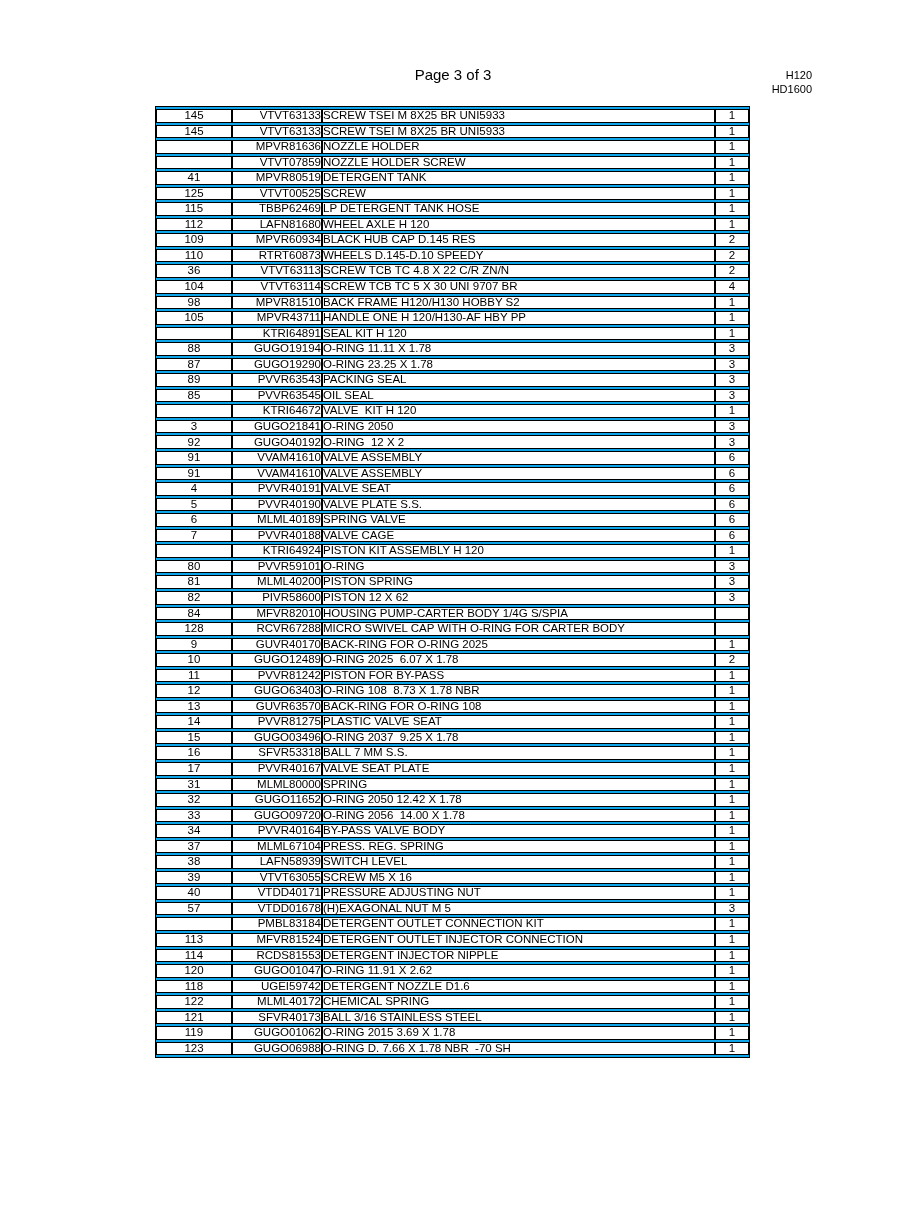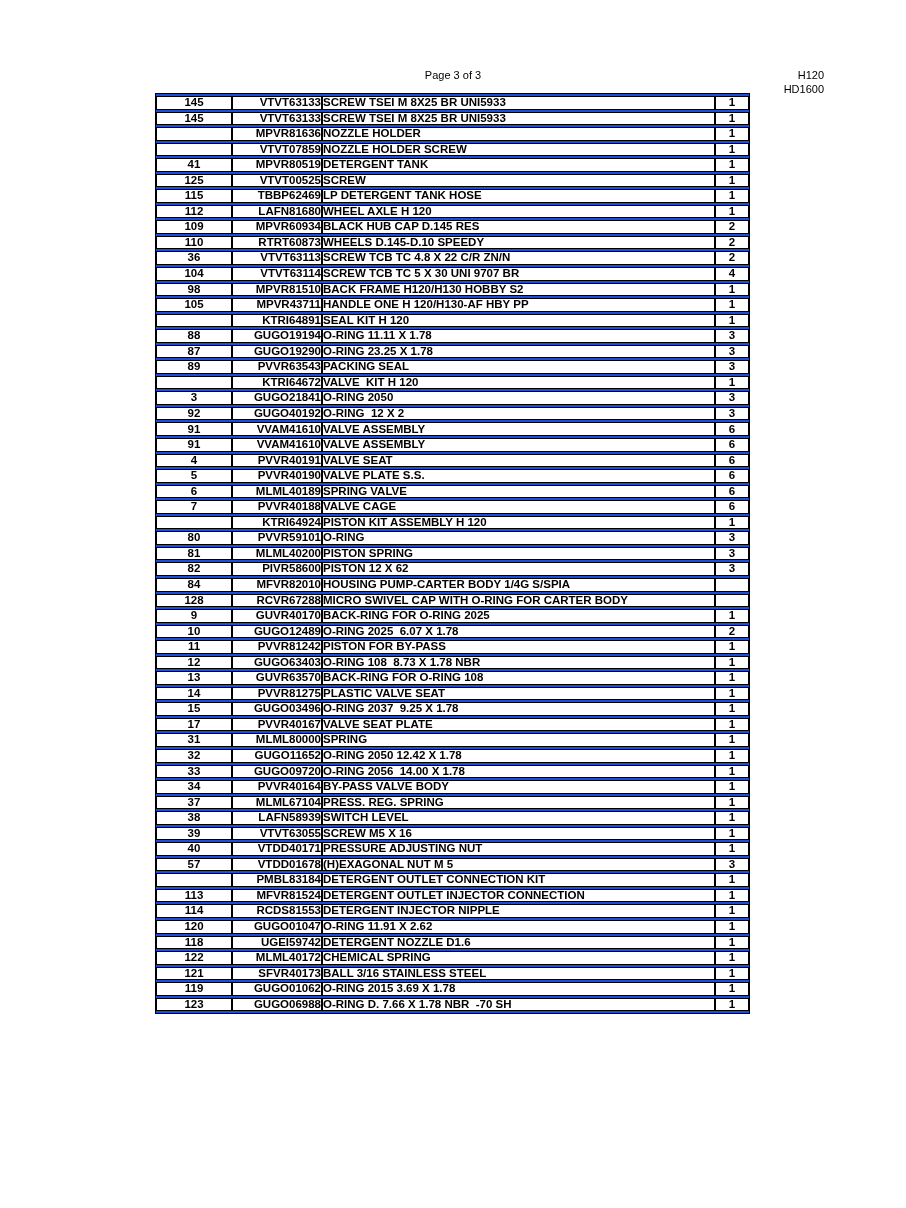--- a/index.html
+++ b/index.html
@@ -14,42 +14,41 @@
     font-family: "Liberation Sans", sans-serif;
     color: #000000;
     overflow: hidden;
   }
   .header-center {
     position: absolute;
     top: 69px;
     left: 0;
     width: 906px;
     text-align: center;
-    font-size: 11px;
+    font-size: 15px;
     line-height: 12px;
   }
   .header-right {
     position: absolute;
     top: 68px;
-    right: 82px;
+    right: 94px;
     text-align: right;
     font-size: 11px;
     line-height: 14px;
   }
   table.parts {
     position: absolute;
     left: 155px;
-    top: 93px;
+    top: 106px;
     width: 595px;
     table-layout: fixed;
     border-collapse: separate;
     border-spacing: 0 2px;
     border: 1px solid #000;
-    background: #1d4ed8;
-    font-weight: bold;
+    background: #0ea5e9;
   }
   table.parts td {
     border: 1px solid #000;
     box-sizing: border-box;
     height: 13.55px;
     font-size: 11.5px;
     line-height: 11.5px;
     padding: 0;
     overflow: hidden;
     vertical-align: middle;
@@ -181,20 +180,26 @@
         <td class="col-desc">O-RING 23.25 X 1.78</td>
         <td class="col-qty">3</td>
       </tr>
       <tr>
         <td class="col-item">89</td>
         <td class="col-code">PVVR63543</td>
         <td class="col-desc">PACKING SEAL</td>
         <td class="col-qty">3</td>
       </tr>
       <tr>
+        <td class="col-item">85</td>
+        <td class="col-code">PVVR63545</td>
+        <td class="col-desc">OIL SEAL</td>
+        <td class="col-qty">3</td>
+      </tr>
+      <tr>
         <td class="col-item"></td>
         <td class="col-code kit">KTRI64672</td>
         <td class="col-desc kit">VALVE  KIT H 120</td>
         <td class="col-qty">1</td>
       </tr>
       <tr>
         <td class="col-item">3</td>
         <td class="col-code">GUGO21841</td>
         <td class="col-desc">O-RING 2050</td>
         <td class="col-qty">3</td>
@@ -313,20 +318,26 @@
         <td class="col-desc">PLASTIC VALVE SEAT</td>
         <td class="col-qty">1</td>
       </tr>
       <tr>
         <td class="col-item">15</td>
         <td class="col-code">GUGO03496</td>
         <td class="col-desc">O-RING 2037  9.25 X 1.78</td>
         <td class="col-qty">1</td>
       </tr>
       <tr>
+        <td class="col-item">16</td>
+        <td class="col-code">SFVR53318</td>
+        <td class="col-desc">BALL 7 MM S.S.</td>
+        <td class="col-qty">1</td>
+      </tr>
+      <tr>
         <td class="col-item">17</td>
         <td class="col-code">PVVR40167</td>
         <td class="col-desc">VALVE SEAT PLATE</td>
         <td class="col-qty">1</td>
       </tr>
       <tr>
         <td class="col-item">31</td>
         <td class="col-code">MLML80000</td>
         <td class="col-desc">SPRING</td>
         <td class="col-qty">1</td>

